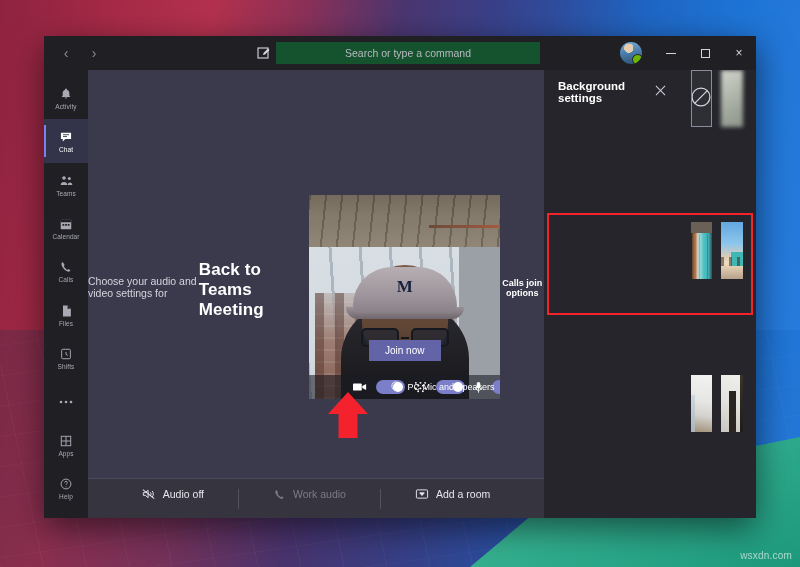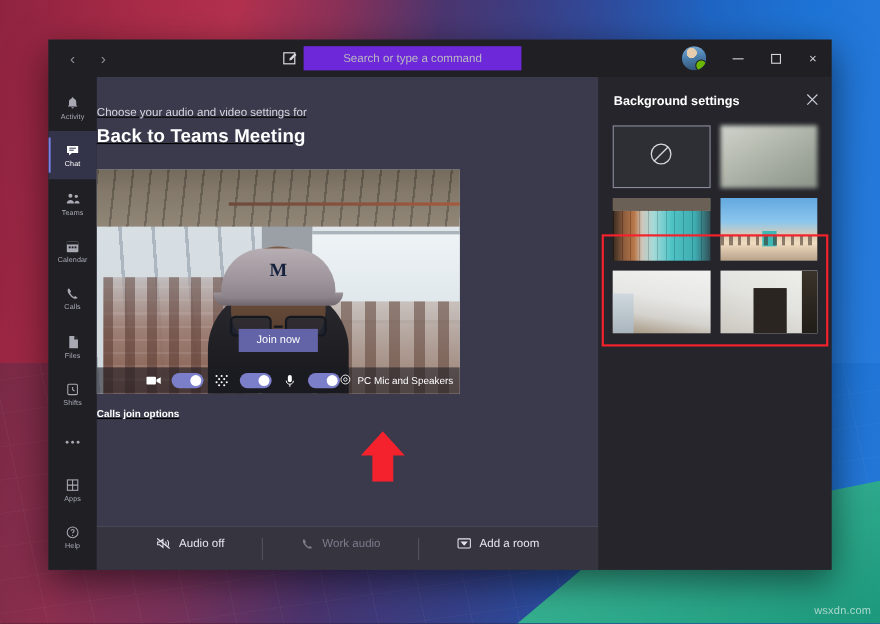--- a/index.html
+++ b/index.html
@@ -92,22 +92,22 @@
   .nav-arrow{
     width:16px;height:16px; color:#8d8d97; font-size:14px; line-height:16px;
     text-align:center; cursor:pointer;
   }
   #compose-icon{
     position:absolute; left:212px; top:9px;
     width:16px;height:16px; color:#d8d8de;
   }
   #searchbox{
     position:absolute; left:232px; top:6px;
-    width:198px; height:22px;
-    background:#6d28d9;
+    width:264px; height:22px;
+    background:#14532d;
     display:flex; align-items:center; justify-content:center;
   }
   #searchbox span{ color:#b9b9c2; font-size:10.5px; }
   #win-right{
     position:absolute; right:0; top:0; height:34px;
     display:flex; align-items:center; gap:0;
   }
   #avatar{
     width:22px;height:22px;border-radius:50%;
     background:
@@ -153,22 +153,22 @@
   .rail-label{ font-size:6.5px; letter-spacing:.1px; }
   #rail-spacer{ flex:1; }
 
   
   #main{
     flex:1; background:#3b3a4c;
     position:relative; min-width:0;
     display:flex; flex-direction:column;
   }
   #prejoin{
-    flex:1; display:flex; flex-direction:column; align-items:flex-start;
-    padding-top:26px; position:relative;text-decoration:underline;
+    flex:1; display:flex; flex-direction:row; align-items:center;
+    padding-top:26px; position:relative;
   }
   #sub-title{ color:#d5d5de; font-size:10.5px; }
   #meeting-title{ color:#fff; font-size:17px; font-weight:bold; margin-top:6px; letter-spacing:.1px; }
 
   
   #video{
     margin-top:20px;
     width:330px; height:204px;
     position:relative; overflow:hidden;
     background:#9aa0a6;
@@ -309,21 +309,21 @@
     color:#e6e6ee; font-size:10.5px;
     padding:0 34px; height:22px;
   }
   .jopt.disabled{ color:#7c7b8a; }
   .jsep{ width:1px; height:20px; background:#53525f; }
 
   
   #bg-panel{
     width:212px; min-width:212px;
     background:#25252b;
-    display:flex; flex-direction:column;
+    display:flex; flex-direction:row;
     position:relative;
   }
   #bg-head{
     height:44px; display:flex; align-items:center;
     padding:0 12px 0 14px; justify-content:space-between;
   }
   #bg-title{ color:#fff; font-size:11.5px; font-weight:bold; }
   #bg-close{ color:#cfcfd8; font-size:12px; }
   #bg-grid{
     display:grid; grid-template-columns:1fr 1fr;

